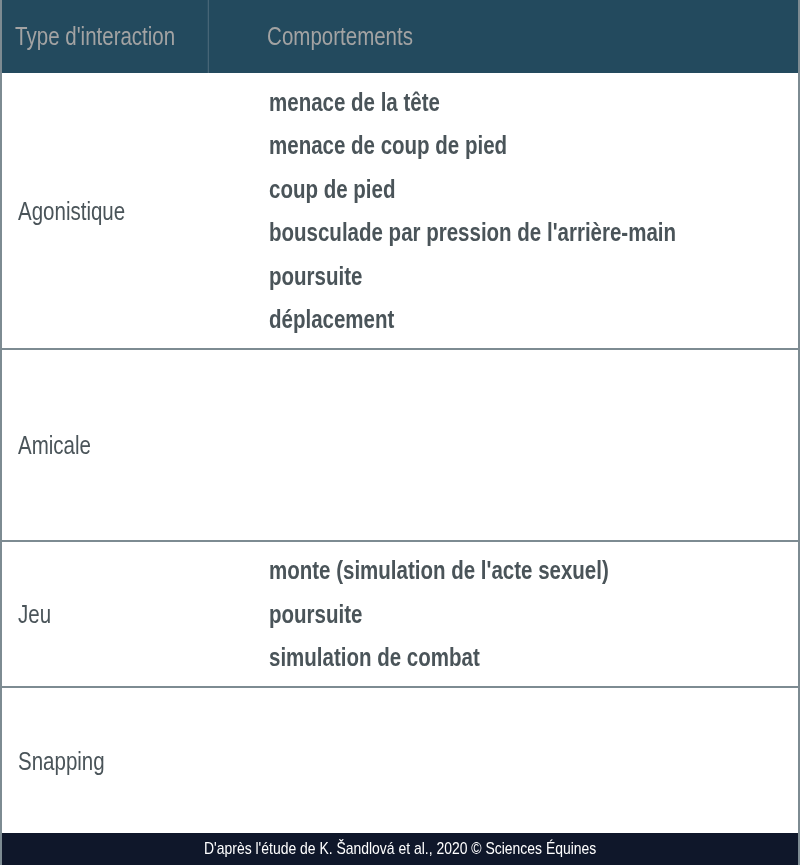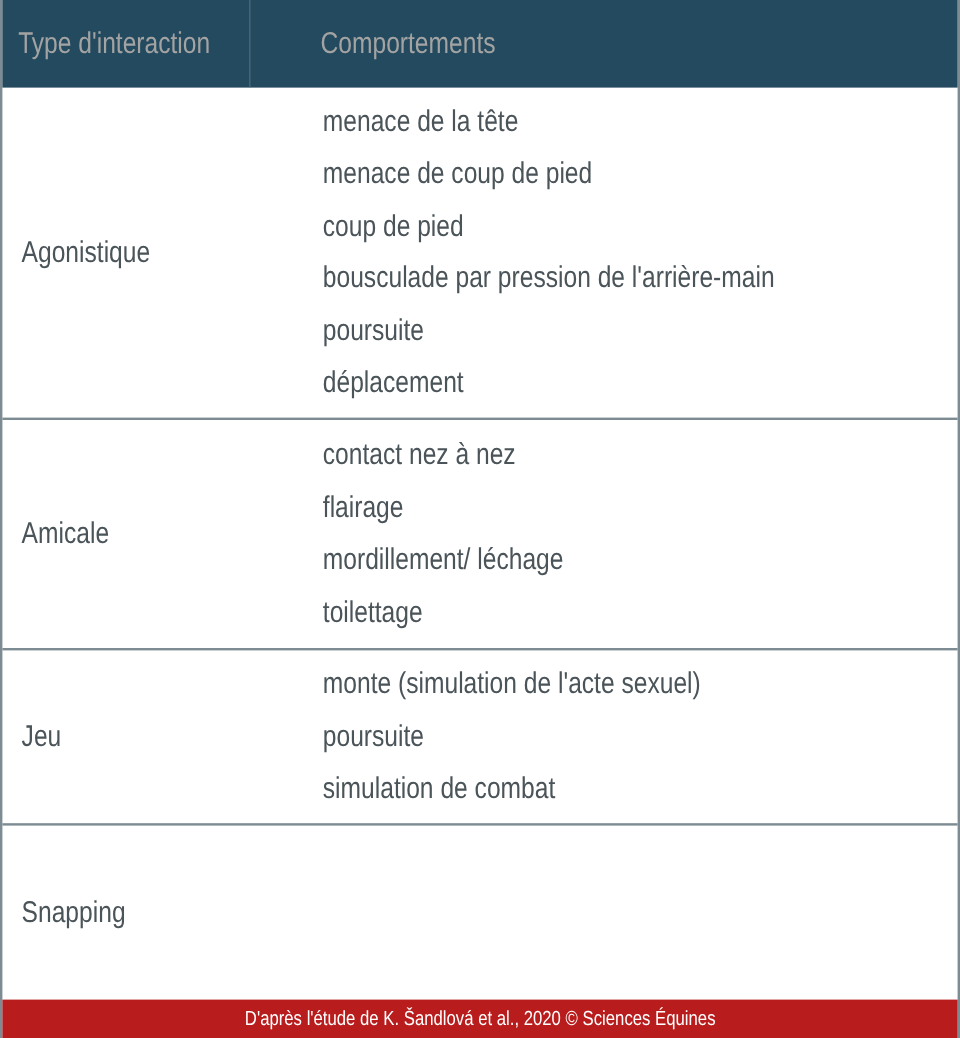--- a/index.html
+++ b/index.html
@@ -3,23 +3,23 @@
 <meta charset="utf-8">
 <style>
   html, body { margin: 0; padding: 0; background: #ffffff; }
   body { width: 800px; height: 865px; overflow: hidden; font-family: "Liberation Sans", "DejaVu Sans", sans-serif; }
   .table { position: relative; width: 800px; height: 865px; box-sizing: border-box; border-left: 2px solid #7d8b92; border-right: 2px solid #7d8b92; }
   .header { position: absolute; left: 0; top: 0; width: 100%; height: 73px; background: #234a5e; color: #a3a3a3; display: flex; align-items: center; }
   .header .col1 { width: 252px; box-sizing: border-box; padding-left: 16px; font-size: 25px; height: 100%; display: flex; align-items: center; border-right: 1px solid #5b7585; transform: scaleX(0.82); transform-origin: left center; white-space: nowrap; }
   .header .col2 { padding-left: 16px; font-size: 25px; transform: scaleX(0.82); transform-origin: left center; white-space: nowrap; }
   .row { position: absolute; left: 0; width: 100%; border-bottom: 2px solid #7d8b92; box-sizing: border-box; color: #4a5459; }
   .row .type { position: absolute; left: 16px; top: 50%; transform: translateY(-50%) scaleX(0.82); transform-origin: left center; font-size: 25px; white-space: nowrap; }
-  .row .items { position: absolute; left: 267px; right: 10px; top: 50%; transform: translateY(-50%); }
+  .row .items { position: absolute; left: 267px; right: 10px; top: 50%; transform: translateY(-50%); font-weight: bold; }
   .row .item { font-size: 25px; line-height: 43.5px; white-space: nowrap; transform: scaleX(0.82); transform-origin: left center; }
-  .footer { position: absolute; left: 0; bottom: 0; width: 100%; height: 32px; background: #b91c1c; color: #ffffff; display: flex; align-items: center; justify-content: center; margin-top: 35px; }
+  .footer { position: absolute; left: 0; bottom: 0; width: 100%; height: 32px; background: #0f172a; color: #ffffff; display: flex; align-items: center; justify-content: center; margin-top: 35px; }
   .footer span { font-size: 17px; transform: scaleX(0.82); white-space: nowrap; }
 </style>
 </head>
 <body>
 
 <div class="table">
   <div class="header">
     <div class="col1">Type d'interaction</div>
     <div class="col2">Comportements</div>
   </div>
@@ -31,26 +31,20 @@
       <div class="item">menace de coup de pied</div>
       <div class="item">coup de pied</div>
       <div class="item">bousculade par pression de l'arrière-main</div>
       <div class="item">poursuite</div>
       <div class="item">déplacement</div>
     </div>
   </div>
 
   <div class="row" style="top:350px;height:192px;">
     <div class="type">Amicale</div>
-    <div class="items">
-      <div class="item">contact nez à nez</div>
-      <div class="item">flairage</div>
-      <div class="item">mordillement/ léchage</div>
-      <div class="item">toilettage</div>
-    </div>
   </div>
 
   <div class="row" style="top:542px;height:146px;">
     <div class="type">Jeu</div>
     <div class="items">
       <div class="item">monte (simulation de l'acte sexuel)</div>
       <div class="item">poursuite</div>
       <div class="item">simulation de combat</div>
     </div>
   </div>

